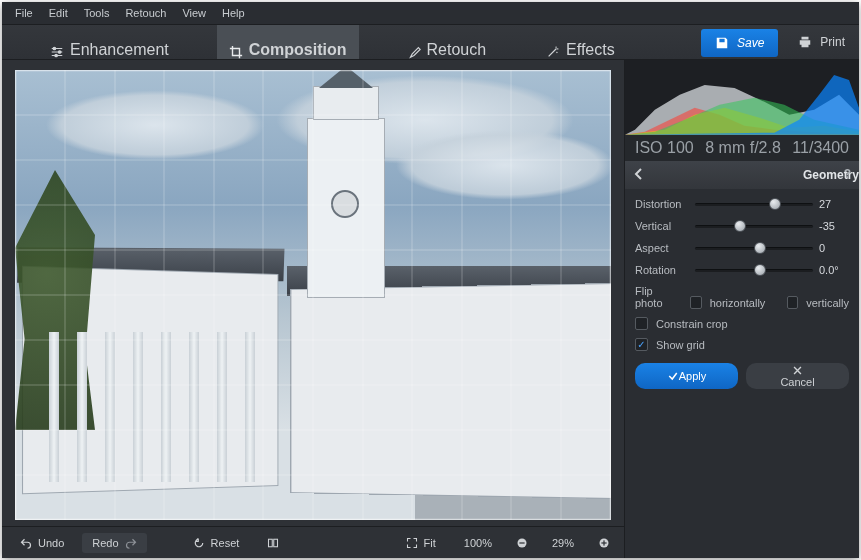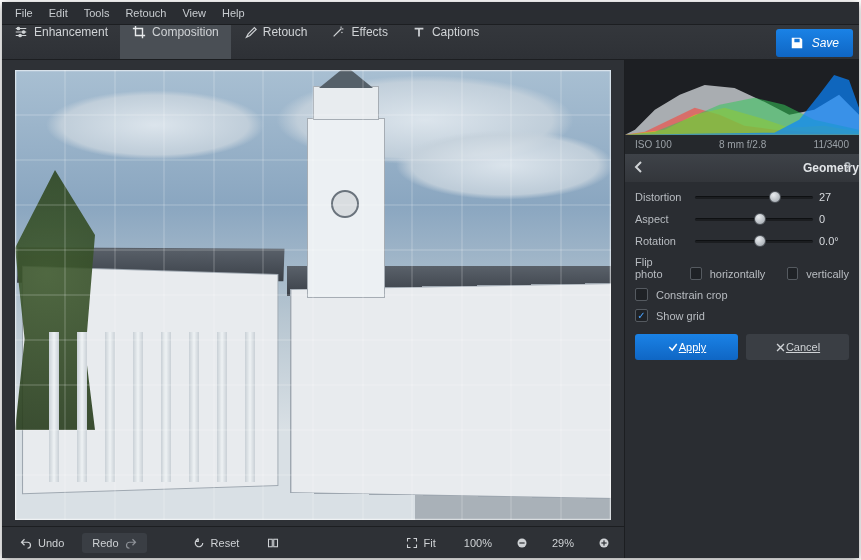--- a/index.html
+++ b/index.html
@@ -1,23 +1,23 @@
 <!DOCTYPE html>
 <html><head>
 <meta charset="utf-8">
 <style>
   * { box-sizing: border-box; margin: 0; padding: 0; font-family: -apple-system, BlinkMacSystemFont, "Segoe UI", Arial, sans-serif; }
   body { background: #fff; width: 861px; height: 560px; overflow: hidden; }
   .window { width: 857px; height: 556px; margin: 2px; background: #2a2d32; border-radius: 4px; box-shadow: 0 2px 8px rgba(0,0,0,0.4); display: flex; flex-direction: column; color: #c8ccd0; font-size: 12px; }
   .menubar { height: 22px; background: #2a2d32; display: flex; align-items: center; padding: 0 6px; gap: 2px; font-size: 11px; color: #c8ccd0; }
   .menubar span { padding: 2px 7px; cursor: default; }
   .toolbar { height: 36px; background: linear-gradient(#34373c,#2e3136); border-top: 1px solid #1c1e21; border-bottom: 1px solid #1c1e21; display: flex; align-items: stretch; padding: 0; }
-  .tool-tab { display: flex; align-items: flex-start; gap: 6px; padding: 0 12px; color: #d0d3d6; font-size: 12px; cursor: pointer; }
+  .tool-tab { display: flex; align-items: flex-end; gap: 6px; padding: 0 12px; color: #d0d3d6; font-size: 16px; cursor: pointer; margin-left: 36px; }
   .tool-tab svg { width: 14px; height: 14px; }
-  .tool-tab.active { background: #4a4f55; }
+  .tool-tab.active { background: #4a4f55; font-weight: bold; }
   .toolbar .spacer { flex: 1; }
   .btn { display: flex; align-items: center; gap: 8px; padding: 0 14px; cursor: pointer; font-size: 12px; }
   .btn.save { background: linear-gradient(#1a82e6,#0f66c4); color: #fff; border-radius: 3px; margin: 4px 6px; height: 28px; font-style: italic; }
   .btn.print { color: #d0d3d6; }
   .main { flex: 1; display: flex; overflow: hidden; }
   .canvas-area { flex: 1; display: flex; flex-direction: column; background: #2e3136; }
   .canvas-wrap { flex: 1; display: flex; align-items: center; justify-content: center; padding: 10px 8px 6px 8px; }
   .canvas { position: relative; width: 596px; height: 450px; background: linear-gradient(180deg,#a8bfd2 0%,#8aa6c0 30%,#b7c6d1 55%,#d9e0e5 80%); overflow: hidden; }
   
   .sky .cloud { position:absolute; background: radial-gradient(ellipse at center,#e7edf2 0%,#c6d2dc 60%,transparent 70%); border-radius:50%; opacity:0.85; }
@@ -44,39 +44,39 @@
   .gridlines{position:absolute;inset:0;pointer-events:none;}
   .gridlines line{stroke:rgba(255,255,255,0.28);stroke-width:1;}
   .gridlines .outer{stroke:rgba(255,255,255,0.55);stroke-width:1.5;}
   .bottombar{height:34px;background:#2e3136;border-top:1px solid #1c1e21;display:flex;align-items:center;padding:0 8px;gap:8px;}
   .bb-btn{display:flex;align-items:center;gap:6px;padding:4px 10px;border-radius:3px;background:#3a3e44;color:#cfd2d5;font-size:11px;cursor:pointer;}
   .bb-btn.ghost{background:transparent;}
   .bb-btn svg{width:12px;height:12px;}
   .side{width:235px;background:#2a2d32;border-left:1px solid #1c1e21;display:flex;flex-direction:column;}
   .histogram{height:75px;position:relative;background:#1d1f23;overflow:hidden;}
   .histogram svg{position:absolute;inset:0;}
-  .meta{display:flex;justify-content:space-between;padding:4px 10px;font-size:10px;color:#9aa0a6;background:#25282c;}
+  .meta{display:flex;justify-content:space-between;padding:4px 10px;font-size:16px;color:#9aa0a6;background:#25282c;}
   .panel-head{height:28px;background:linear-gradient(#3e4248,#33363b);display:flex;align-items:center;justify-content:flex-end;position:relative;color:#e2e5e8;font-size:12px;font-weight:700;}
   .panel-head .back{position:absolute;left:8px;top:6px;cursor:pointer;}
   .panel-head .help{position:absolute;right:8px;top:6px;cursor:pointer;color:#aeb3b8;}
   .controls{padding:8px 10px;display:flex;flex-direction:column;gap:8px;font-size:11px;color:#b8bcc1;}
   .slider-row{display:flex;align-items:center;gap:6px;}
   .slider-row .lbl{width:54px;}
   .slider{flex:1;height:14px;position:relative;}
   .track{position:absolute;left:0;right:0;top:6px;height:3px;background:#1b1d20;border-radius:2px;border-top:1px solid #0e1012;}
   .thumb{position:absolute;top:1px;width:12px;height:12px;border-radius:50%;background:radial-gradient(circle at 35% 30%,#e9ecef,#9aa1a8);border:1px solid #4d5258;cursor:pointer;}
   .val{width:30px;color:#d7dade;}
   .check-row{display:flex;align-items:flex-end;gap:8px;}
   .chk{width:13px;height:13px;border:1px solid #555a60;background:#1f2226;border-radius:2px;display:flex;align-items:center;justify-content:center;cursor:pointer;}
   .chk.checked::after{content:"✓";color:#4aa3ff;font-size:10px;line-height:1;}
   .reset-all{text-align:right;text-decoration:underline;color:#a9adb2;cursor:pointer;font-size:11px;}
   .action-row{display:flex;gap:8px;margin-top:4px;}
-  .action-btn{flex:1;height:26px;border-radius:3px;display:flex;align-items:center;justify-content:center;font-size:11px;cursor:pointer;text-decoration:underline;}
+  .action-btn{flex:1;height:26px;border-radius:10px;display:flex;align-items:center;justify-content:center;font-size:11px;cursor:pointer;}
   .apply{background:linear-gradient(#1a82e6,#0f66c4);color:#fff;}
-  .cancel{background:#3a3e44;color:#cfd2d5;}
+  .cancel{background:#3a3e44;color:#cfd2d5;flex-direction:column;}
   .ico{display:inline-flex;}
 </style>
 </head>
 <body>
 
 <div class="window">
 
   <div class="menubar">
     <span>File</span>
     <span>Edit</span>
@@ -115,36 +115,36 @@
       <span>Retouch</span>
     </div>
     <div class="tool-tab">
       <span class="ico">
           <svg viewBox="0 0 16 16" fill="none" stroke="#cfd2d5" stroke-width="1.4">
             <path d="M3 13L12 4M11 2l1 1M14 5l-1-1M12 8l1 1"></path>
           </svg>
         </span>
       <span>Effects</span>
     </div>
-    <div class="tool-tab">
-      <span class="ico">
-          <svg viewBox="0 0 16 16" fill="#cfd2d5">
-            <path d="M3 3h10v2H9v8H7V5H3z"></path>
-          </svg>
-        </span>
-      <span>Captions</span>
-    </div>
     <div class="spacer"></div>
     <div class="btn save">
       <span class="ico">
           <svg width="14" height="14" viewBox="0 0 16 16" fill="#fff">
             <path d="M2 2h10l2 2v10H2V2zm3 1v4h6V3H5zm1 7h4v3H6v-3z"></path>
           </svg>
         </span>
       <span>Save</span>
+    </div>
+    <div class="btn print">
+      <span class="ico">
+          <svg width="14" height="14" viewBox="0 0 16 16" fill="#cfd2d5">
+            <path d="M4 2h8v3H4zM2 6h12v5h-2v3H4v-3H2zM5 10h6v3H5z"></path>
+          </svg>
+        </span>
+      <span>Print</span>
     </div>
   </div>
 
   <div class="main">
     <div class="canvas-area">
       <div class="canvas-wrap">
         <div class="canvas">
           <div class="sky">
             <div class="cloud c1"></div>
               <div class="cloud c2"></div>
@@ -280,20 +280,28 @@
 
         <div class="slider-row">
           <span class="lbl">Distortion</span>
           <div class="slider">
               <div class="track"></div>
               <div class="thumb" style="left:63%"></div>
             </div>
           <span class="val">27</span>
         </div>
         <div class="slider-row">
+          <span class="lbl">Vertical</span>
+          <div class="slider">
+              <div class="track"></div>
+              <div class="thumb" style="left:33%"></div>
+            </div>
+          <span class="val">-35</span>
+        </div>
+        <div class="slider-row">
           <span class="lbl">Aspect</span>
           <div class="slider">
               <div class="track"></div>
               <div class="thumb" style="left:50%"></div>
             </div>
           <span class="val">0</span>
         </div>
         <div class="slider-row">
           <span class="lbl">Rotation</span>
           <div class="slider">

